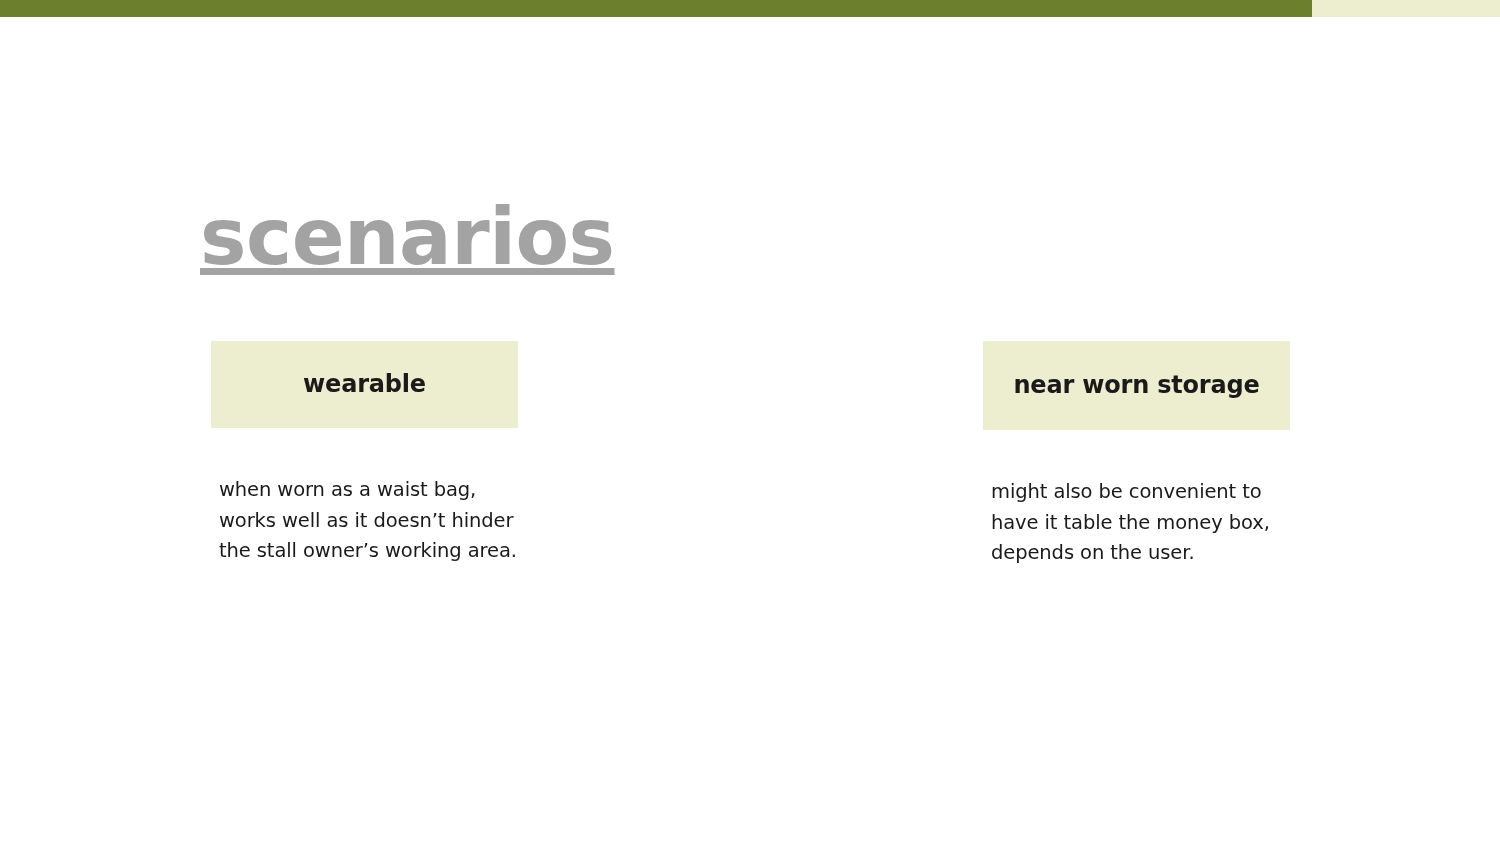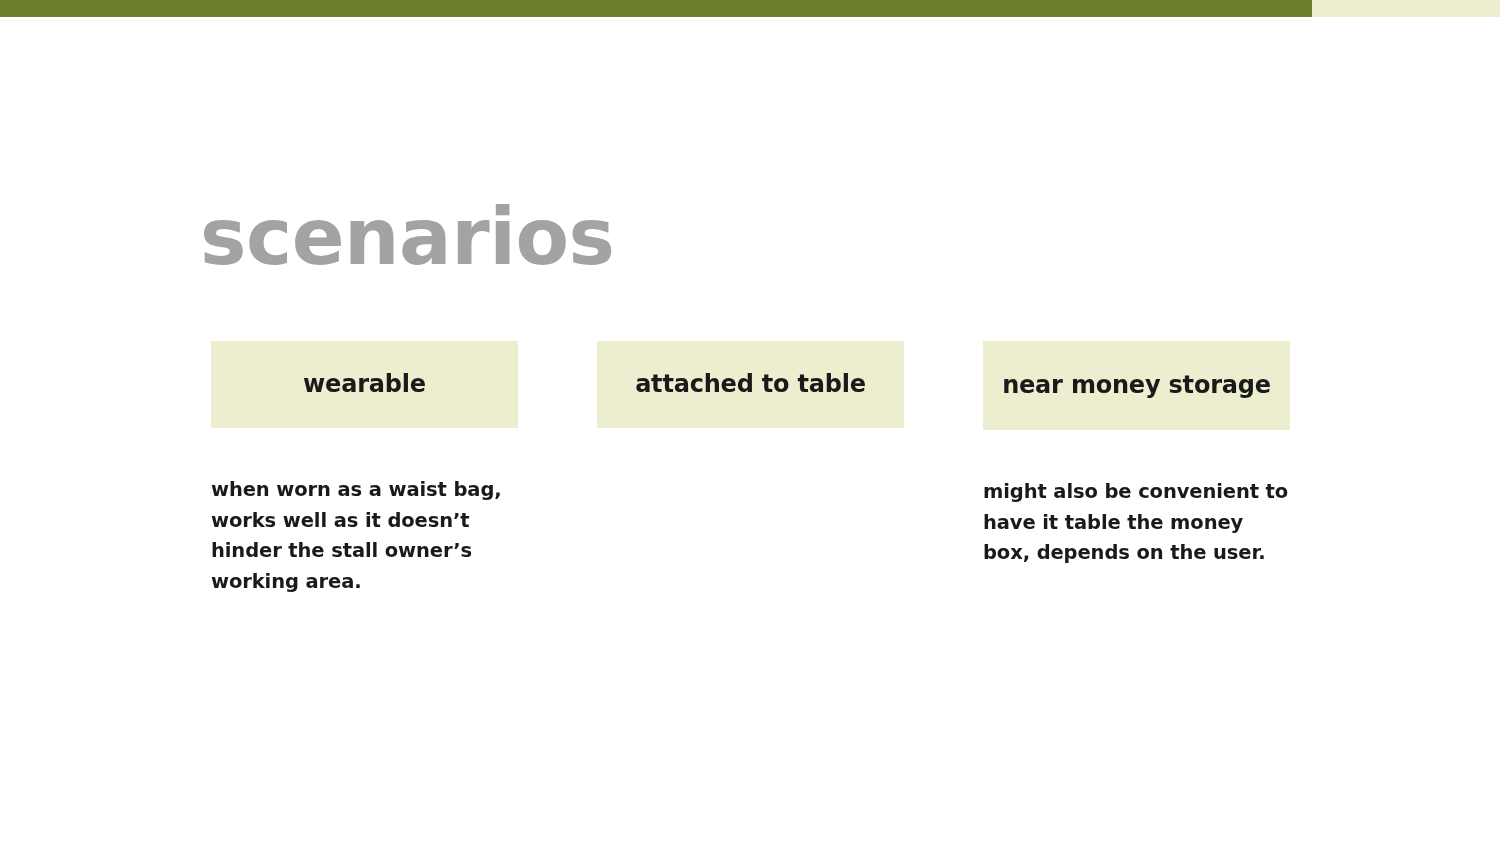--- a/index.html
+++ b/index.html
@@ -46,20 +46,21 @@
     position: absolute;
     left: 200px;
     top: 198px;
     font-family: "DejaVu Sans", sans-serif;
     font-size: 78px;
     font-weight: 700;
     letter-spacing: -0.5px;
     color: #a3a3a3;
     line-height: 1.0;
     white-space: nowrap;
+    text-decoration: underline;
   }
 
   
   .columns {
     position: absolute;
     left: 211px;
     top: 341px;
     width: 1080px;
     display: flex;
     gap: 79px;
@@ -85,25 +86,26 @@
     font-weight: 700;
     color: #1a1a1a;
     line-height: 1.12;
     letter-spacing: -0.2px;
   }
 
   .card-body {
     margin-top: 47px;
     font-family: "DejaVu Sans", sans-serif;
     font-size: 19.5px;
-    font-weight: 700;
+    font-weight: 400;
     color: #1a1a1a;
     line-height: 30.5px;
     letter-spacing: -0.1px;
     white-space: pre-line;
+    margin-left: 8px;
   }
 
   
   .column:nth-child(3) .card-header {
     min-height: 89px;
   }
 </style>
 </head>
 <body>
 
@@ -119,26 +121,23 @@
   <div class="columns">
 
     <div class="column">
       <div class="card-header">
         <div class="card-header-text">wearable</div>
       </div>
       <div class="card-body">when worn as a waist bag, works well as it doesn’t hinder the stall owner’s working area.</div>
     </div>
 
     <div class="column">
-      <div class="card-header">
-        <div class="card-header-text">attached to table</div>
-      </div>
     </div>
 
     <div class="column">
       <div class="card-header">
-        <div class="card-header-text">near money storage</div>
+        <div class="card-header-text">near worn storage</div>
       </div>
       <div class="card-body">might also be convenient to have it table the money box, depends on the user.</div>
     </div>
 
   </div>
 </div>
 
 </body></html>

